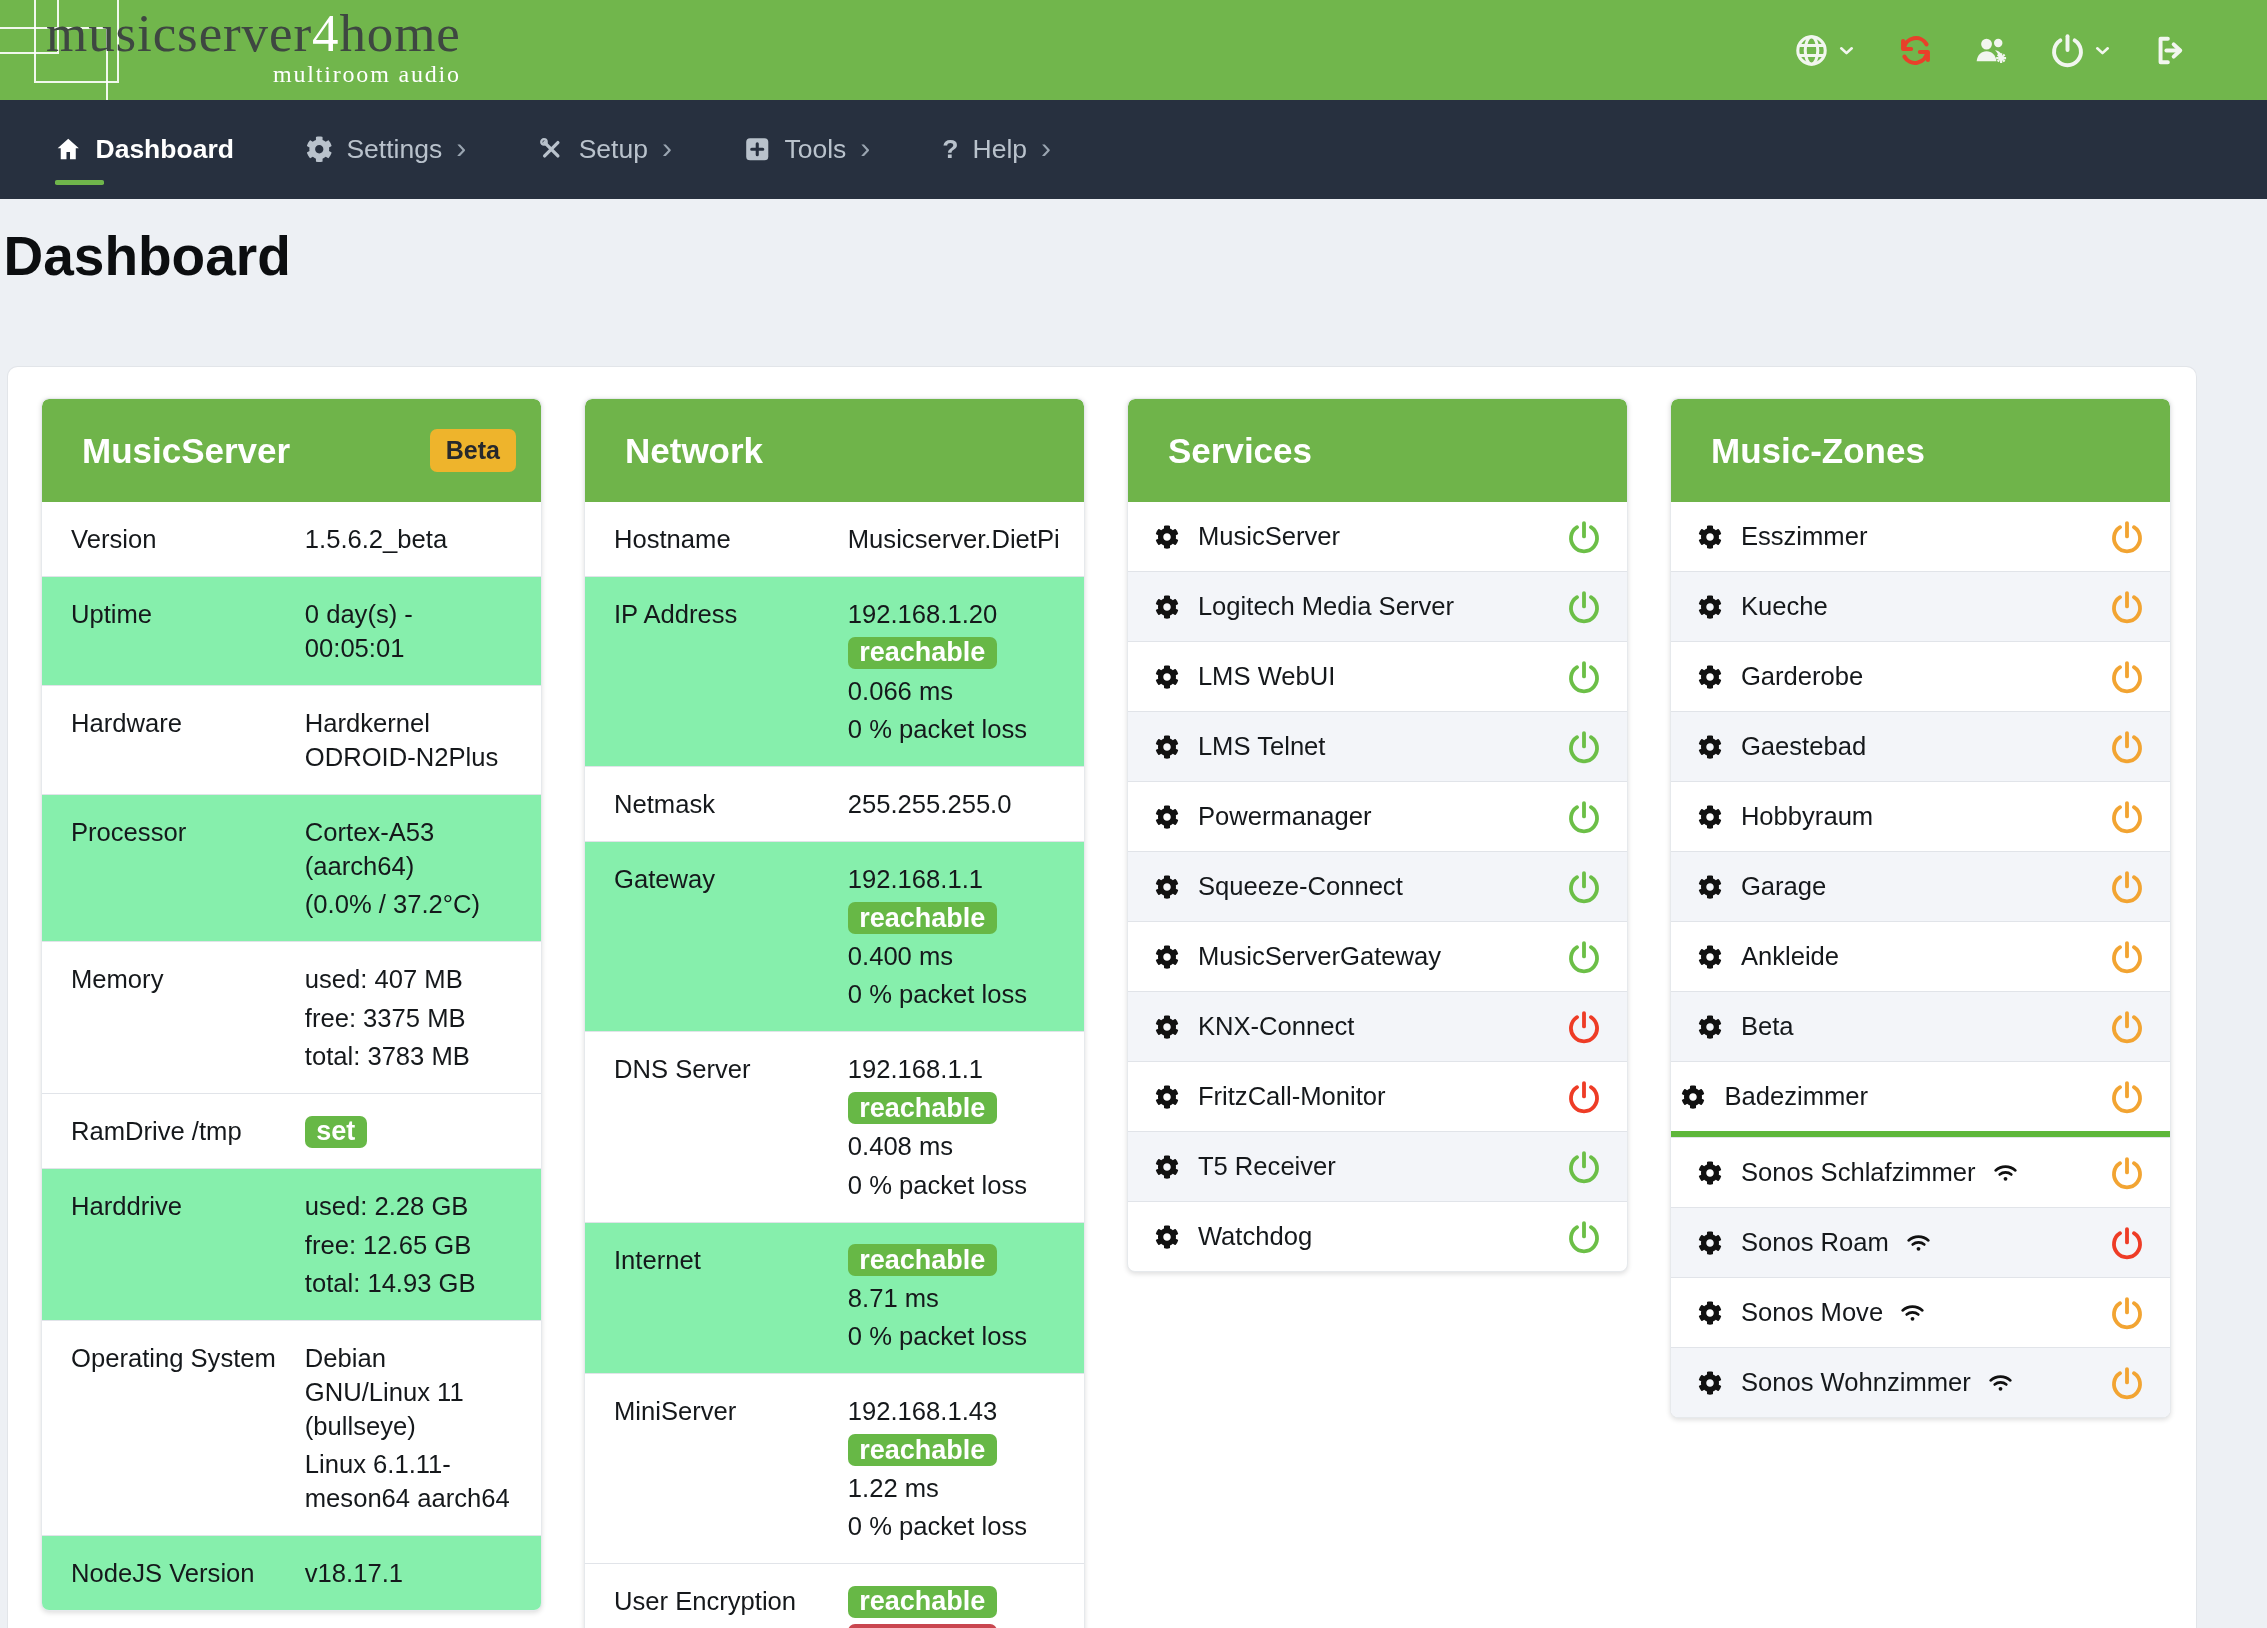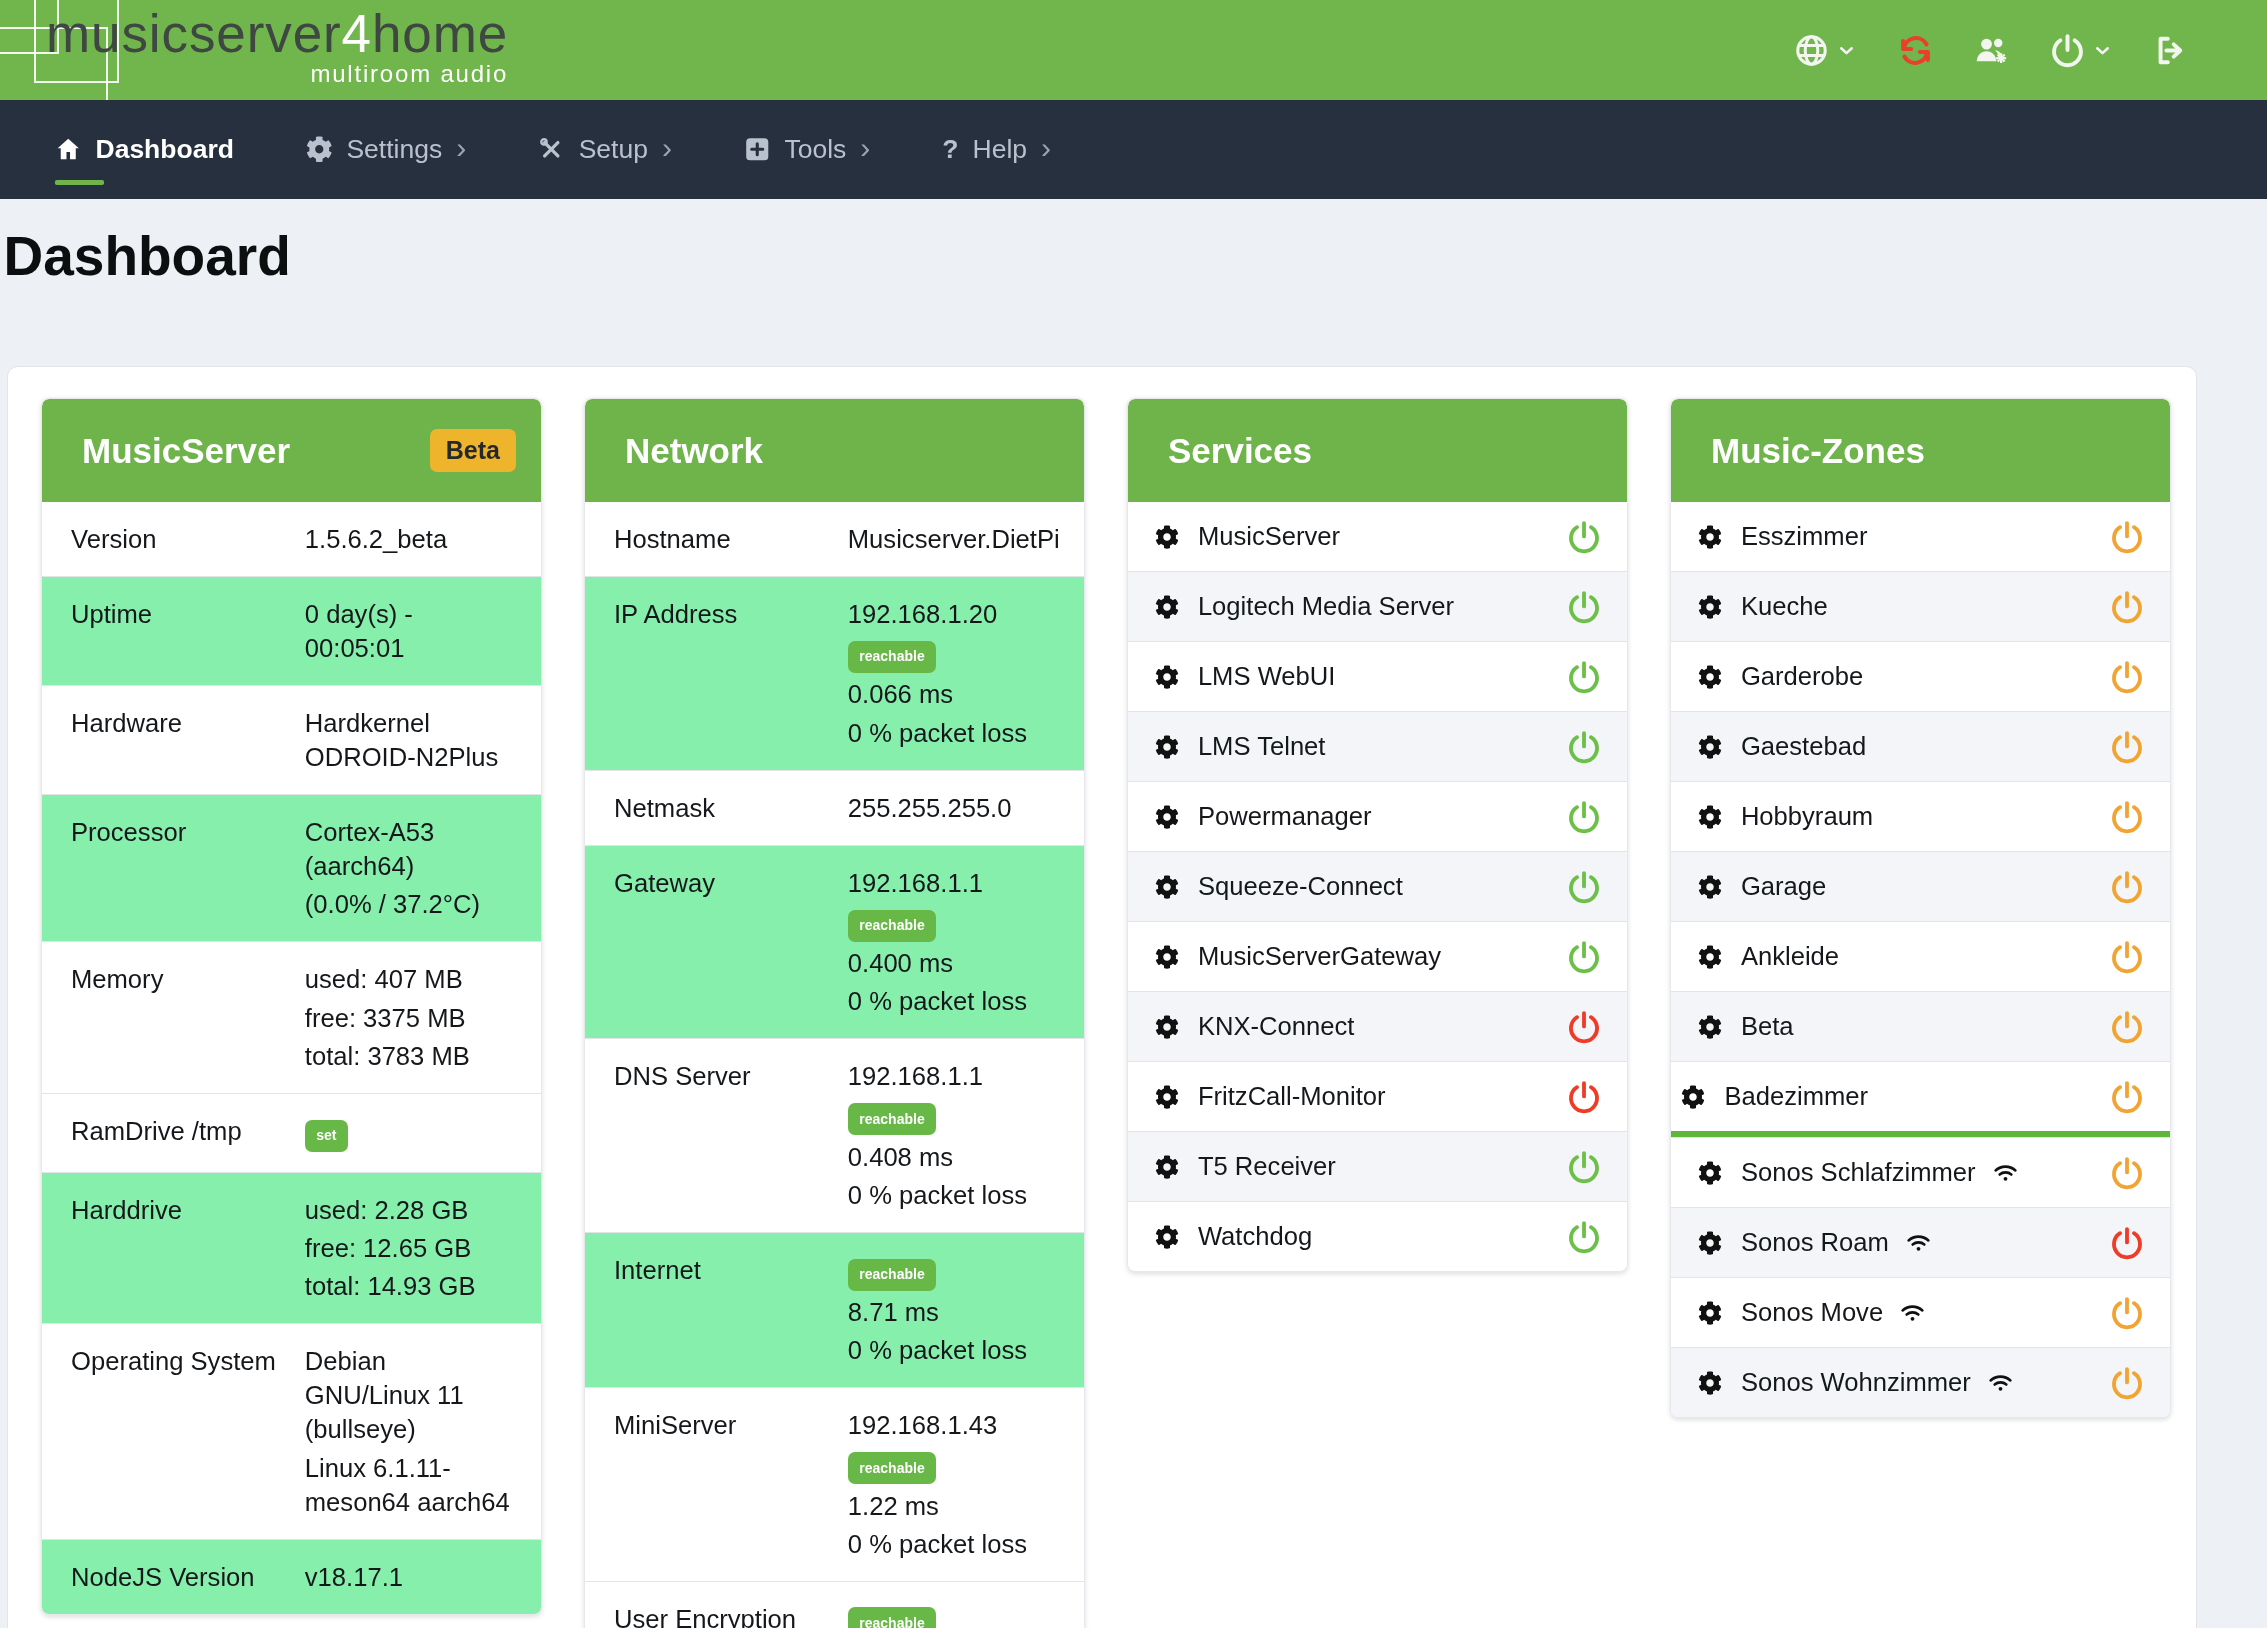--- a/index.html
+++ b/index.html
@@ -4,21 +4,21 @@
 <style>
   html,body{margin:0;padding:0;}
   body{
     width:2267px;height:1629px;overflow:hidden;
     background:#edf0f4;
     font-family:"Liberation Sans", sans-serif;
     -webkit-font-smoothing:antialiased;
   }
   
   .topbar{
-    position:relative;height:100px;background:#71b64c;overflow:hidden;
+    position:relative;height:100px;background:#71b64c;overflow:hidden;font-family:Liberation Serif, serif;
   }
   .logo-squares{position:absolute;left:0;top:0;width:194px;height:100px;pointer-events:none;}
   .logo-squares div{position:absolute;border:2.6px solid rgba(255,255,255,.9);}
   .sq-a{left:-14px;top:-19.4px;width:69px;height:69px;border-width:3.5px;}
   .sq-b{left:34px;top:-1.8px;width:81px;height:81px;border-color:rgba(255,255,255,.55);}
   .sq-c{left:-8.8px;top:26.5px;width:113px;height:113px;border-width:3.5px;}
   .brand{position:absolute;left:46px;top:7px;line-height:1;}
   .brand-main{font-size:53px;letter-spacing:0.9px;color:#3e4741;}
   .brand-main .num{color:#ffffff;}
   .brand-sub{display:block;text-align:right;color:#ffffff;font-size:24px;margin-top:1.8px;letter-spacing:1.8px;}
@@ -73,21 +73,21 @@
     display:flex;padding:20px 25px 20px 29px;border-top:0.9px solid #e1e4e9;
     font-size:25.6px;color:#15181b;line-height:34px;
   }
   .info-row:first-child{border-top:none;}
   .info-row.shaded{background:#86efac;}
   .info-label{width:225px;flex:none;padding-right:8.8px;}
   .info-value{flex:1;}
   .info-value .vline{margin:0 0 4.4px 0;}
   .info-value .vline:last-child{margin-bottom:0;}
   .badge{
-    display:inline-block;color:#fff;font-size:14px;font-weight:bold;
+    display:inline-block;color:#fff;font-size:27px;font-weight:bold;
     padding:3.5px 11.5px;border-radius:7px;line-height:25px;
   }
   .badge.green{background:#67b846;}
   .badge.red{background:#c9464f;}
   
   .list-row{
     height:69px;display:flex;align-items:center;padding:0 26.5px 0 26.5px;
     border-top:0.9px solid #e1e4e9;font-size:25.6px;color:#15181b;
   }
   .list-row:first-child{border-top:none;}

